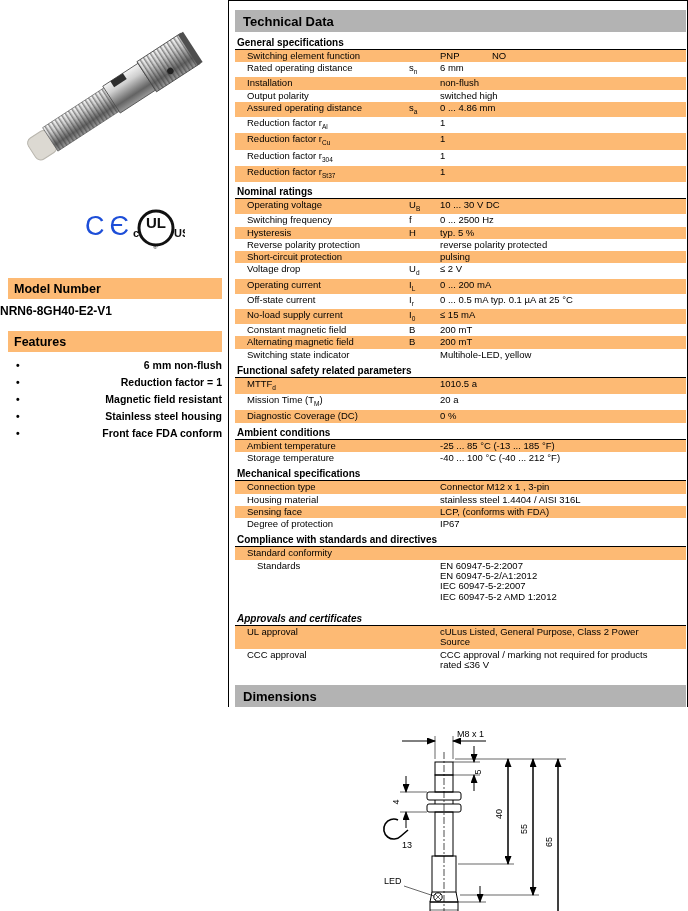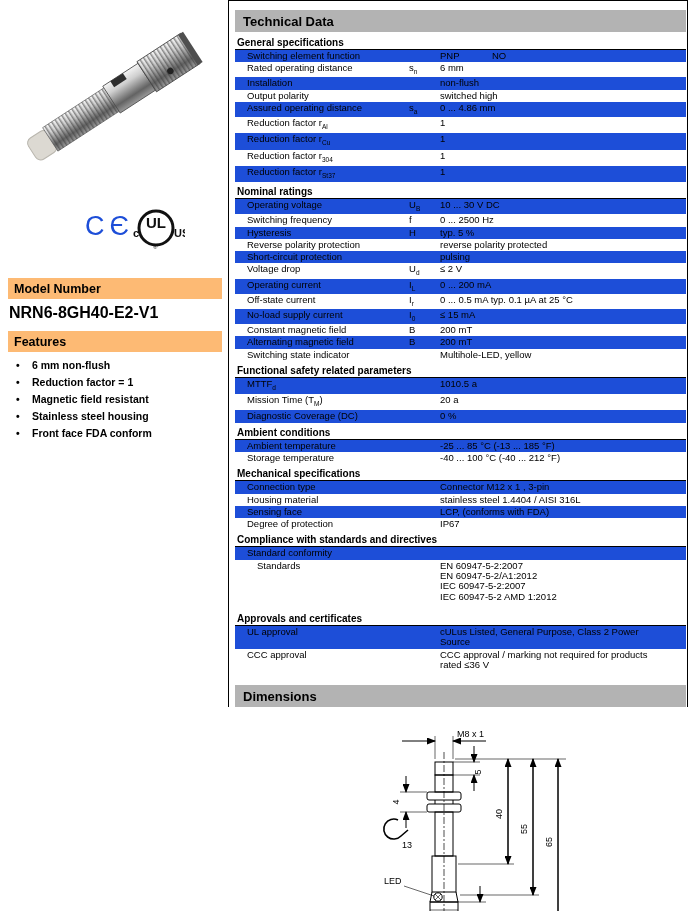--- a/index.html
+++ b/index.html
@@ -9,36 +9,36 @@
     -webkit-font-smoothing:antialiased;
   }
   
   .left-col{position:absolute;left:0;top:0;width:228px;height:911px;}
   .photo-wrap{position:absolute;left:10px;top:10px;width:208px;height:175px;}
   .ce-mark{position:absolute;left:85px;top:211px;font-size:27px;letter-spacing:5px;color:#1d4ed8;}
   .ul-wrap{position:absolute;left:127px;top:204px;}
   .side-bar{position:absolute;left:8px;width:214px;background:#fdba74;font-weight:bold;
     font-size:12.5px;padding:4px 6px 3px 6px;box-sizing:border-box;}
   .model-bar{top:278px;}
-  .model-text{position:absolute;left:9px;top:304px;font-weight:bold;font-size:16px;}
+  .model-text{position:absolute;left:0;top:304px;font-weight:bold;font-size:12px;}
   .features-bar{top:331px;}
-  .features-list{position:absolute;left:8px;top:357px;width:214px;margin:0;padding:0;list-style:none;}
+  .features-list{position:absolute;left:8px;top:357px;width:214px;margin:0;padding:0;list-style:none;text-align:right;}
   .features-list li{font-weight:bold;font-size:10.5px;line-height:17px;padding-left:24px;position:relative;}
   .features-list li:before{content:"•";position:absolute;left:8px;}
   
   .right-col{position:absolute;left:228px;top:0;width:460px;height:707px;box-sizing:border-box;
     border-left:1px solid #000;border-right:1px solid #000;border-top:1px solid #000;padding-top:9px;}
   .bar{background:#b3b3b3;font-weight:bold;font-size:13px;padding:4px 8px 3px 8px;
     margin:0 1px 3px 6px;}
   .spec-table{margin:0 1px 0 6px;}
   .sec-head{font-weight:bold;font-size:10px;border-bottom:1px solid #000;
     padding:2px 0 1px 2px;margin-top:2px;line-height:11px;}
-  .sec-head.sp{margin-top:8px;}
+  .sec-head.sp{margin-top:8px;font-style:italic;}
   .row{display:flex;font-size:9.5px;line-height:10.3px;align-items:flex-start;}
-  .row.stripe{background:#1d4ed8;}
+  .row.stripe{background:#fdba74;}
   .c-label{flex:0 0 174px;padding:1px 0 1px 12px;box-sizing:border-box;}
   .c-label.ind{padding-left:22px;}
   .c-sym{flex:0 0 15px;padding-top:1px;}
   .c-val{flex:1;padding:1px 16px;}
   .v1{display:inline-block;width:52px;}
   sub{font-size:6.5px;}
   
   .dim-area{position:relative;height:261px;}
   svg text{font-family:"Liberation Sans","DejaVu Sans",sans-serif;}
 </style>

